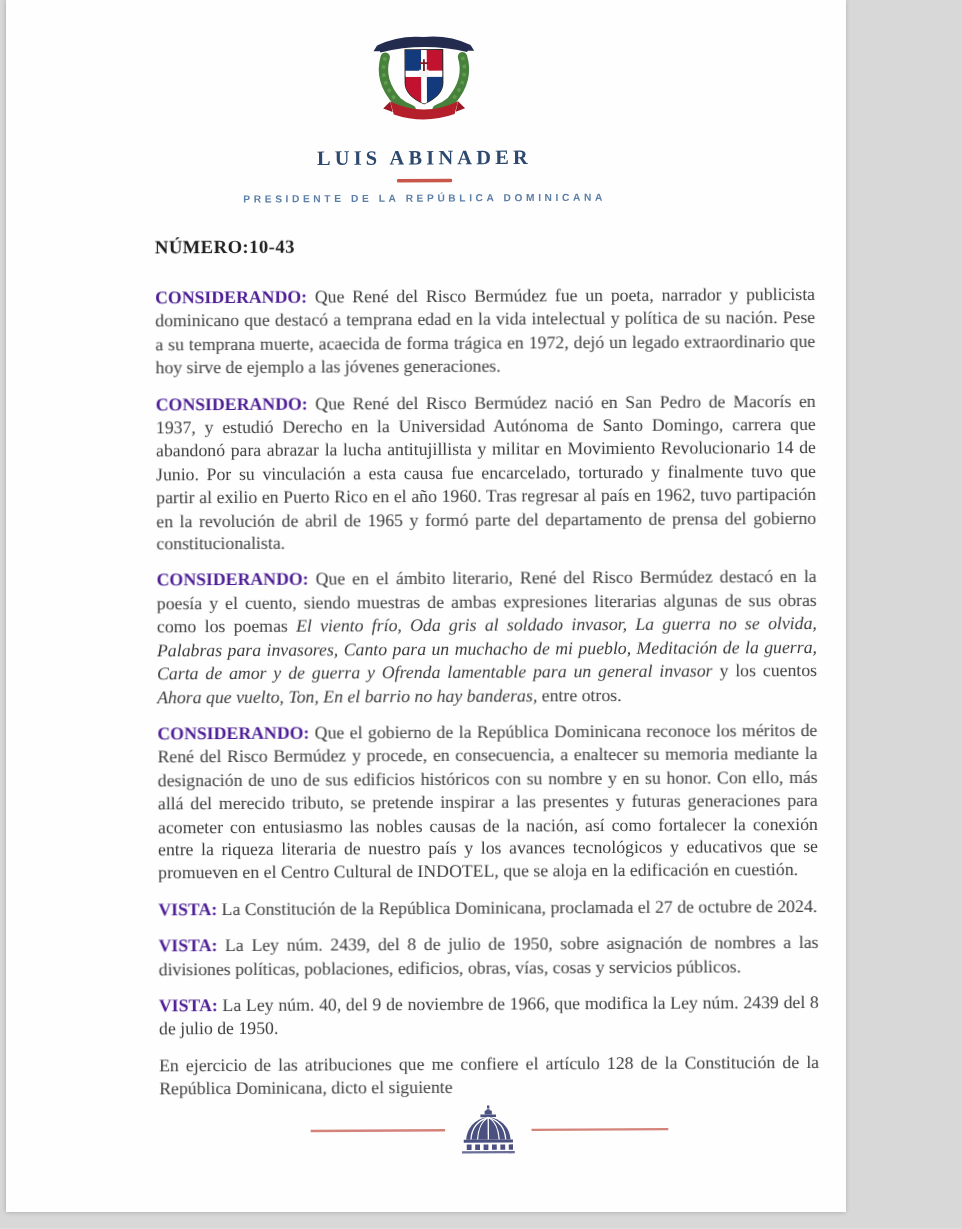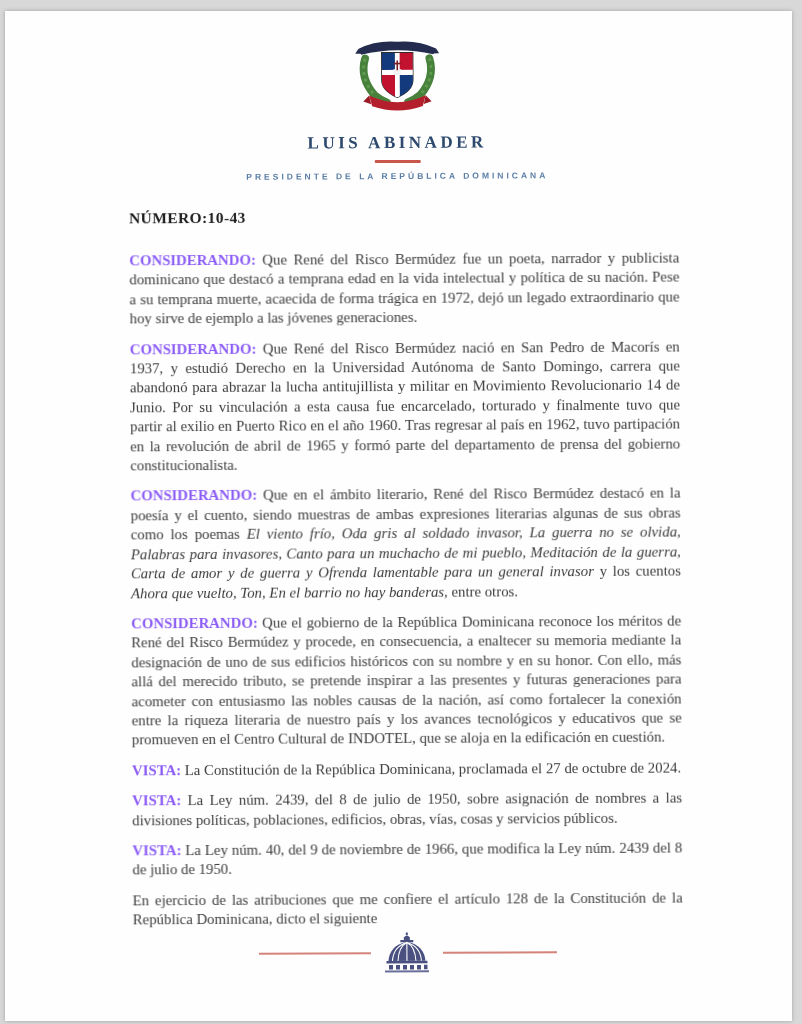--- a/index.html
+++ b/index.html
@@ -4,24 +4,23 @@
 <style>
   html,body{margin:0;padding:0;}
   body{
     width:802px;height:1024px;
     background:#d8d8d8;
     overflow:hidden;
     font-family:"Liberation Serif","DejaVu Serif",serif;
     position:relative;
   }
   .page{
-    position:absolute;left:5px;top:0;width:787px;height:1010px;
+    position:absolute;left:5px;top:0;width:700px;height:1010px;
     background:#fefefe;
     box-shadow:0 0 4px rgba(0,0,0,.25);
-    margin-top:11px;
   }
   .content{
     position:absolute;left:0;top:0;width:100%;
     transform:rotate(-0.3deg);
     transform-origin:50% 40%;
   }
   
   .hdr{ text-align:center; }
   .coat{ margin:26px auto 0 auto; width:88px; height:76px; }
   .president-name{
@@ -46,21 +45,21 @@
   }
   .number-line{
     font-size:15.5px;font-weight:bold;color:#1d1d1d;letter-spacing:.4px;
   }
   .para{
     margin:11px 0 0 0;
     text-align:justify;
     font-size:14.8px;line-height:19.4px;color:#3c3c3c;
   }
   .para:first-of-type{ margin-top:24px; }
-  .para .bold{ font-weight:bold;color:#8b5cf6; }
+  .para .bold{ font-weight:bold;color:#4c1d95; }
   .para .italic{ font-style:italic; }
   
   .footer{
     margin-top:3px;
     display:flex;align-items:center;justify-content:center;gap:13px;
     width:550px;margin-left:125px;
   }
   .rule{ height:2px;background:#d4837b;flex:0 0 auto; }
   .rule.left{ width:112px; }
   .rule.right{ width:114px; }

